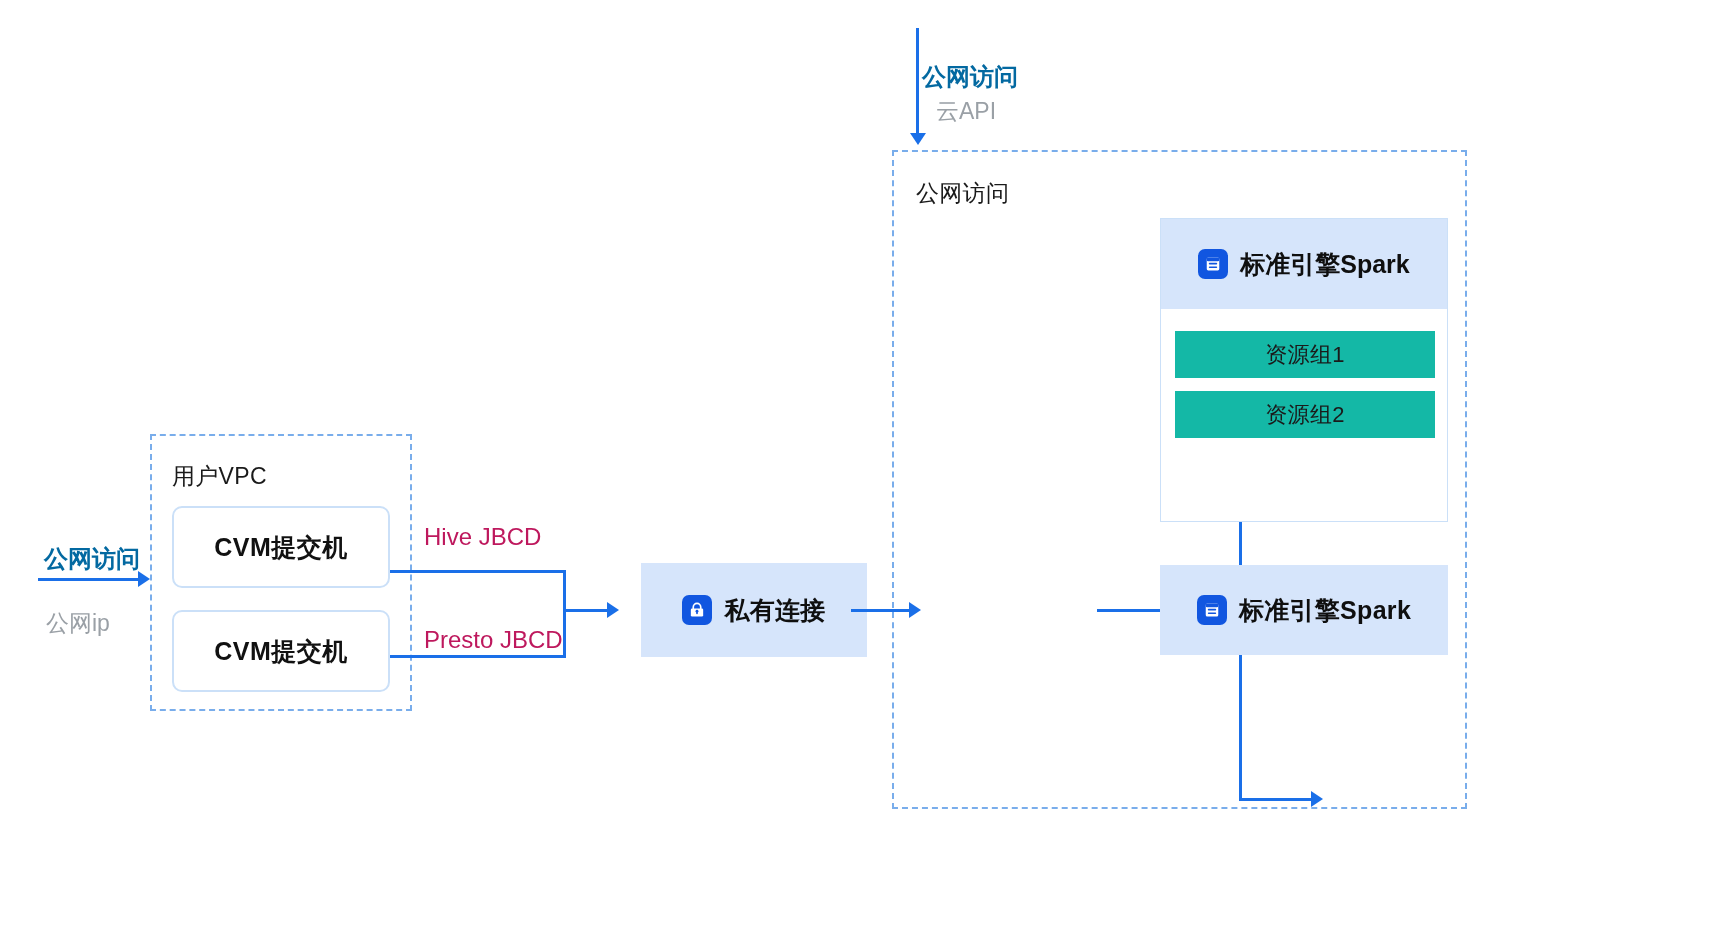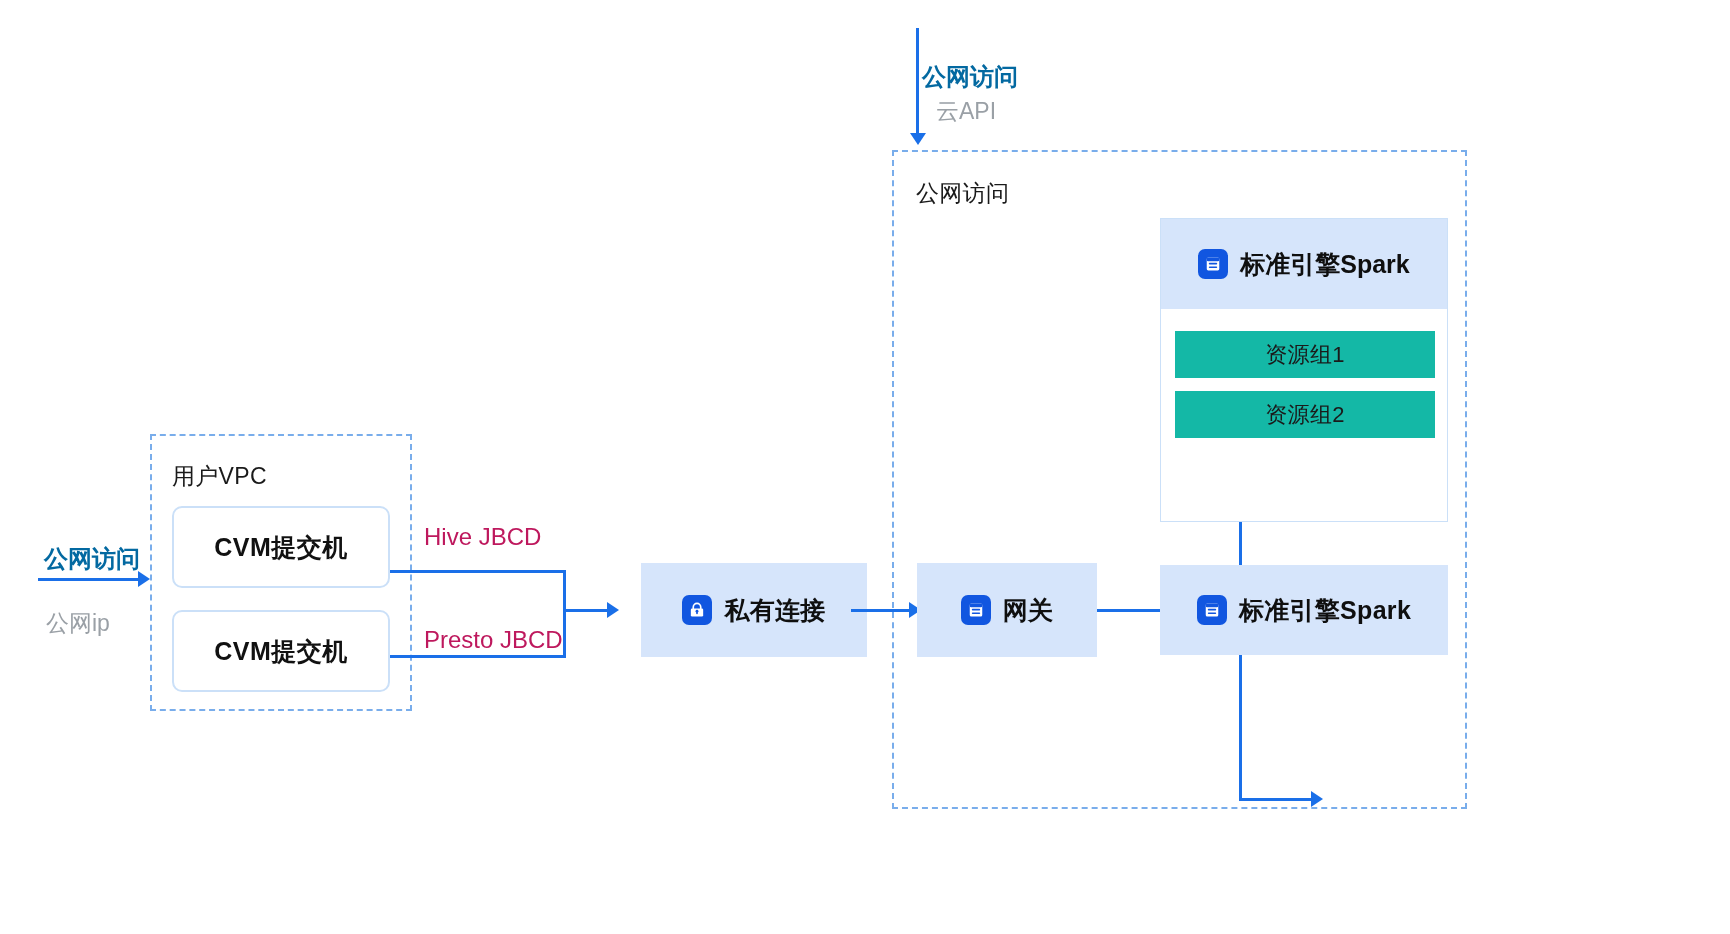--- a/index.html
+++ b/index.html
@@ -185,31 +185,20 @@
     </span>
     <span class="node-label">私有连接</span>
   </div>
 
   <div class="abs hline" style="left:851px; top:609px; width:60px;"></div>
   <div class="abs arrow-r" style="left:909px; top:602px;"></div>
 
   <div class="abs region" style="left:892px; top:150px; width:575px; height:659px;"></div>
   <div class="abs region-label" style="left:916px; top:178px;">公网访问</div>
 
-  <div class="abs node-box" style="left:917px; top:563px; width:180px; height:94px;">
-    <span class="ico">
-      <svg width="20" height="20" viewBox="0 0 24 24" aria-hidden="true">
-        <rect x="4.5" y="4.2" width="15" height="15.6" rx="1.8" fill="#ffffff"></rect>
-        <rect x="4.5" y="4.2" width="15" height="4.4" rx="1.8" fill="#1156E0"></rect>
-        <rect x="7" y="10.6" width="10" height="1.9" rx=".9" fill="#1156E0"></rect>
-        <rect x="7" y="15" width="10" height="1.9" rx=".9" fill="#1156E0"></rect>
-      </svg>
-    </span>
-    <span class="node-label">网关</span>
-  </div>
 
   <div class="abs hline" style="left:1097px; top:609px; width:145px;"></div>
 
   <div class="abs vline" style="left:1239px; top:262px; height:537px;"></div>
 
   <div class="abs hline" style="left:1239px; top:262px; width:74px;"></div>
   <div class="abs arrow-r" style="left:1311px; top:255px;"></div>
 
   <div class="abs hline" style="left:1239px; top:609px; width:74px;"></div>
   <div class="abs arrow-r" style="left:1311px; top:602px;"></div>

